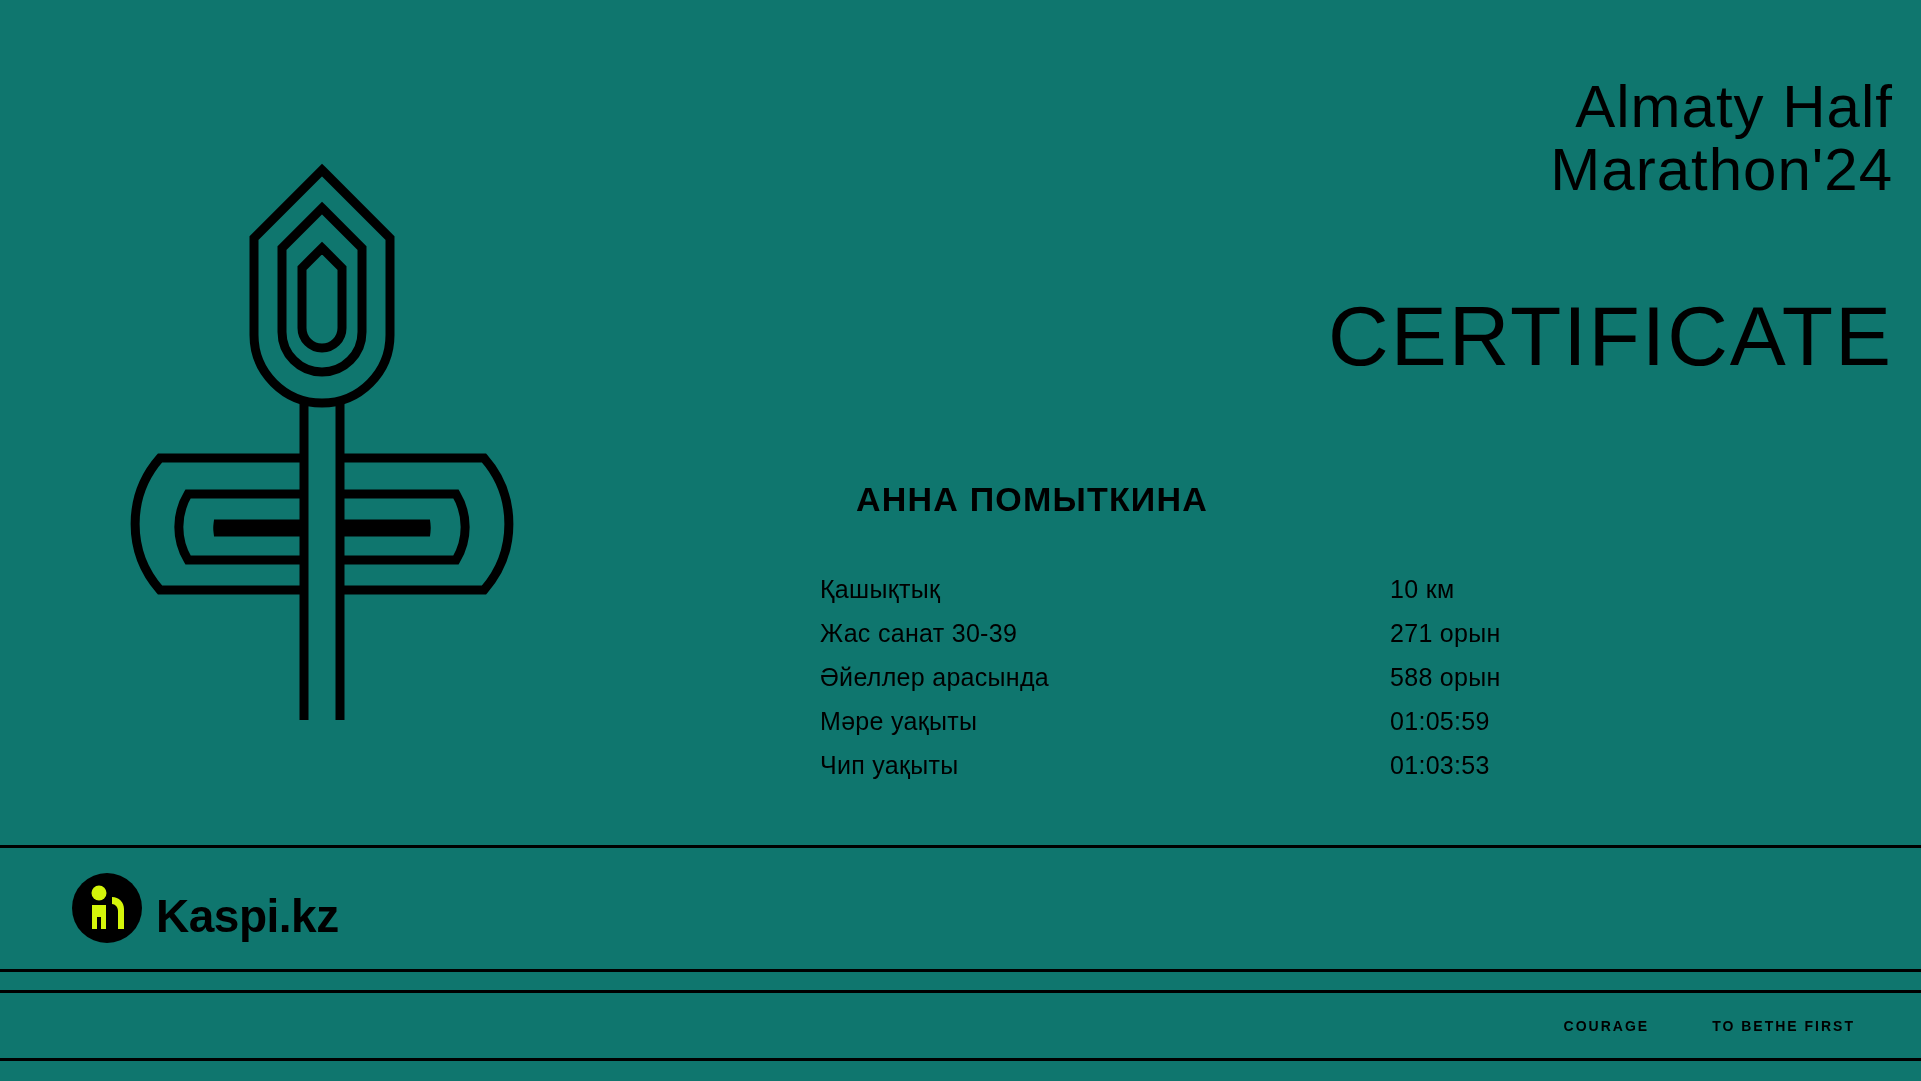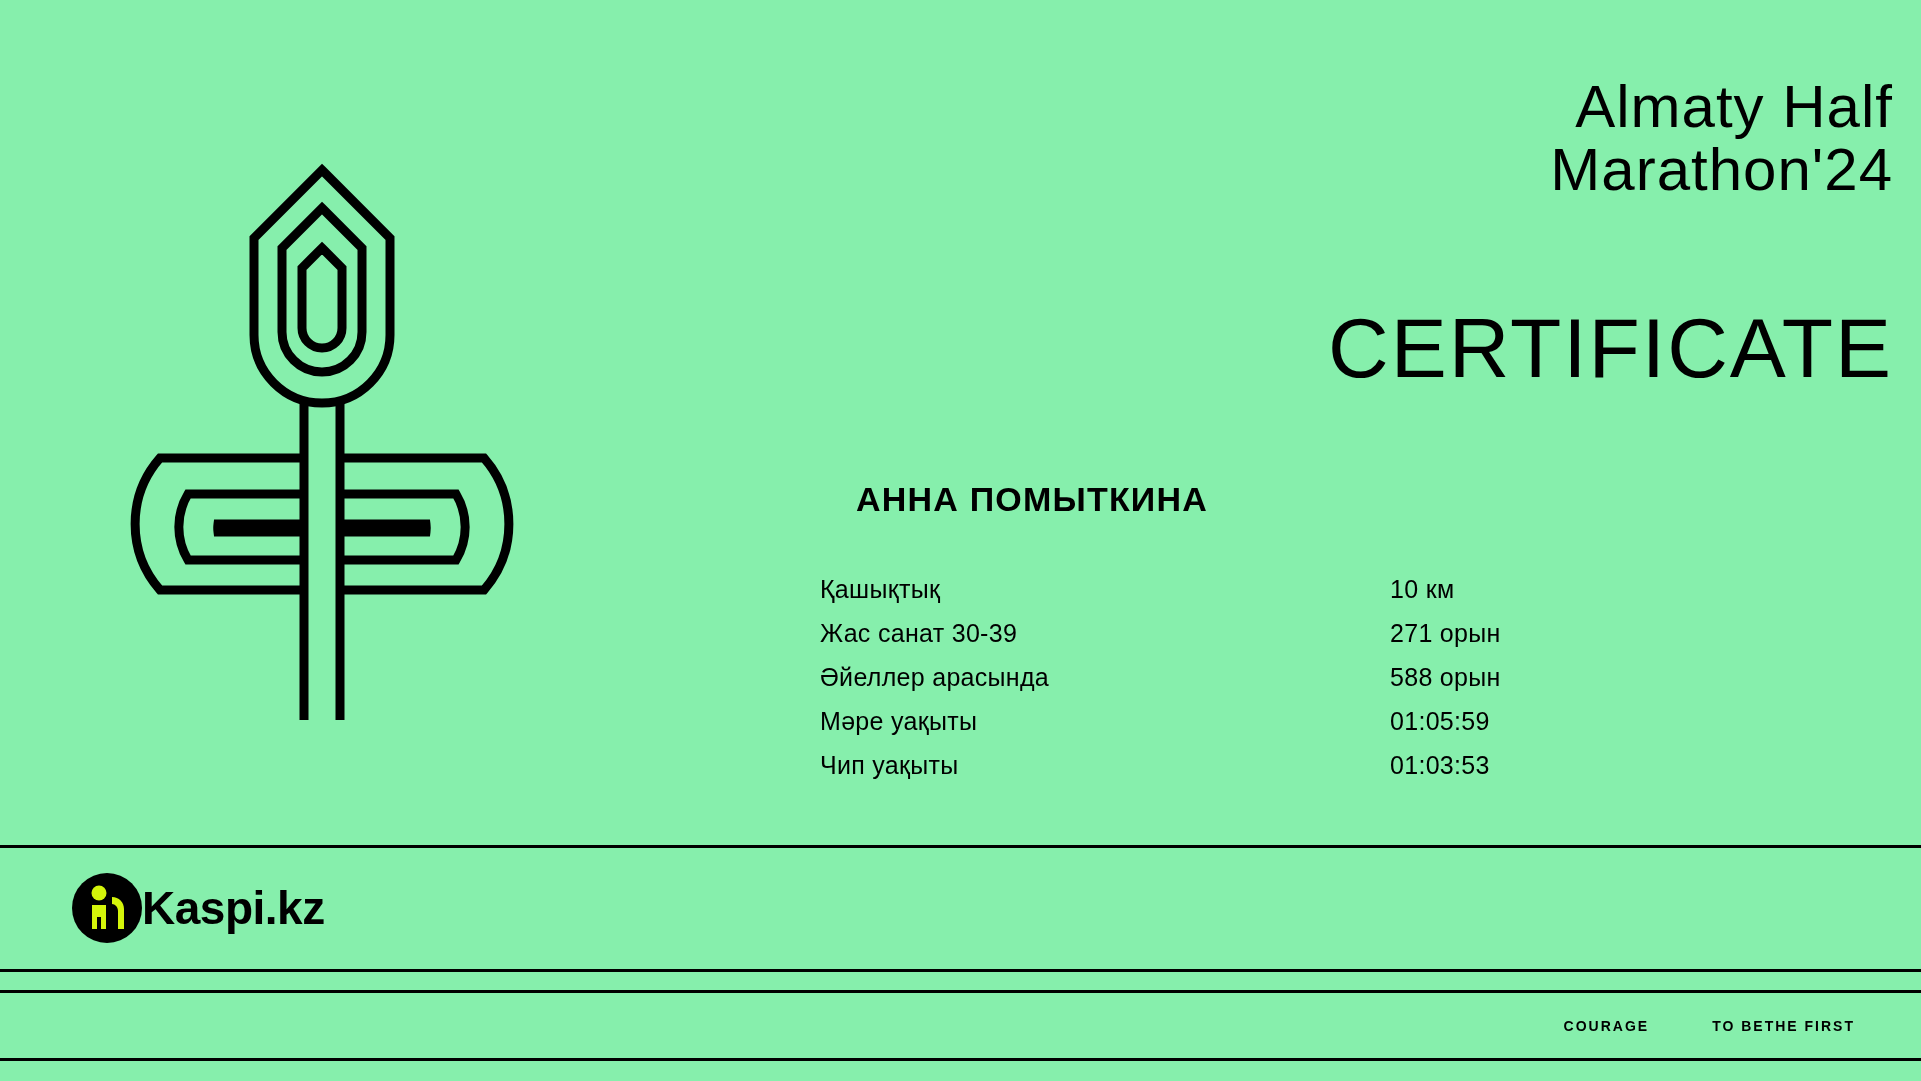--- a/index.html
+++ b/index.html
@@ -12,21 +12,21 @@
     background: #d4f50a;
     font-family: "Liberation Sans", sans-serif;
     color: #000000;
     overflow: hidden;
     position: relative;
   }
 
   .certificate {
     position: absolute;
     inset: 0;
-    background: #86efac;
+    background: #0f766e;
   }
 
   
   .main-area {
     position: absolute;
     left: 0;
     top: 0;
     width: 1921px;
     height: 845px;
   }
@@ -50,21 +50,21 @@
     line-height: 1.05;
     font-size: 60px;
     font-weight: 400;
     letter-spacing: 1px;
   }
   .headline .ln { display: block; }
 
   .cert-word {
     position: absolute;
     right: 28px;
-    top: 300px;
+    top: 288px;
     text-align: right;
     font-size: 84px;
     letter-spacing: 2px;
     font-weight: 400;
   }
 
   .athlete-name {
     position: absolute;
     left: 856px;
     top: 480px;
@@ -116,21 +116,22 @@
     height: 121px;
     display: flex;
     align-items: center;
   }
 
   .kaspi {
     position: absolute;
     left: 72px;
     top: 25px;
     display: flex;
-    align-items: center;
+    align-items: flex-end;
+    gap: 14px;
   }
   .kaspi-logo {
     width: 70px;
     height: 70px;
   }
   .kaspi-text {
     font-size: 46px;
     font-weight: bold;
     letter-spacing: -0.5px;
   }

